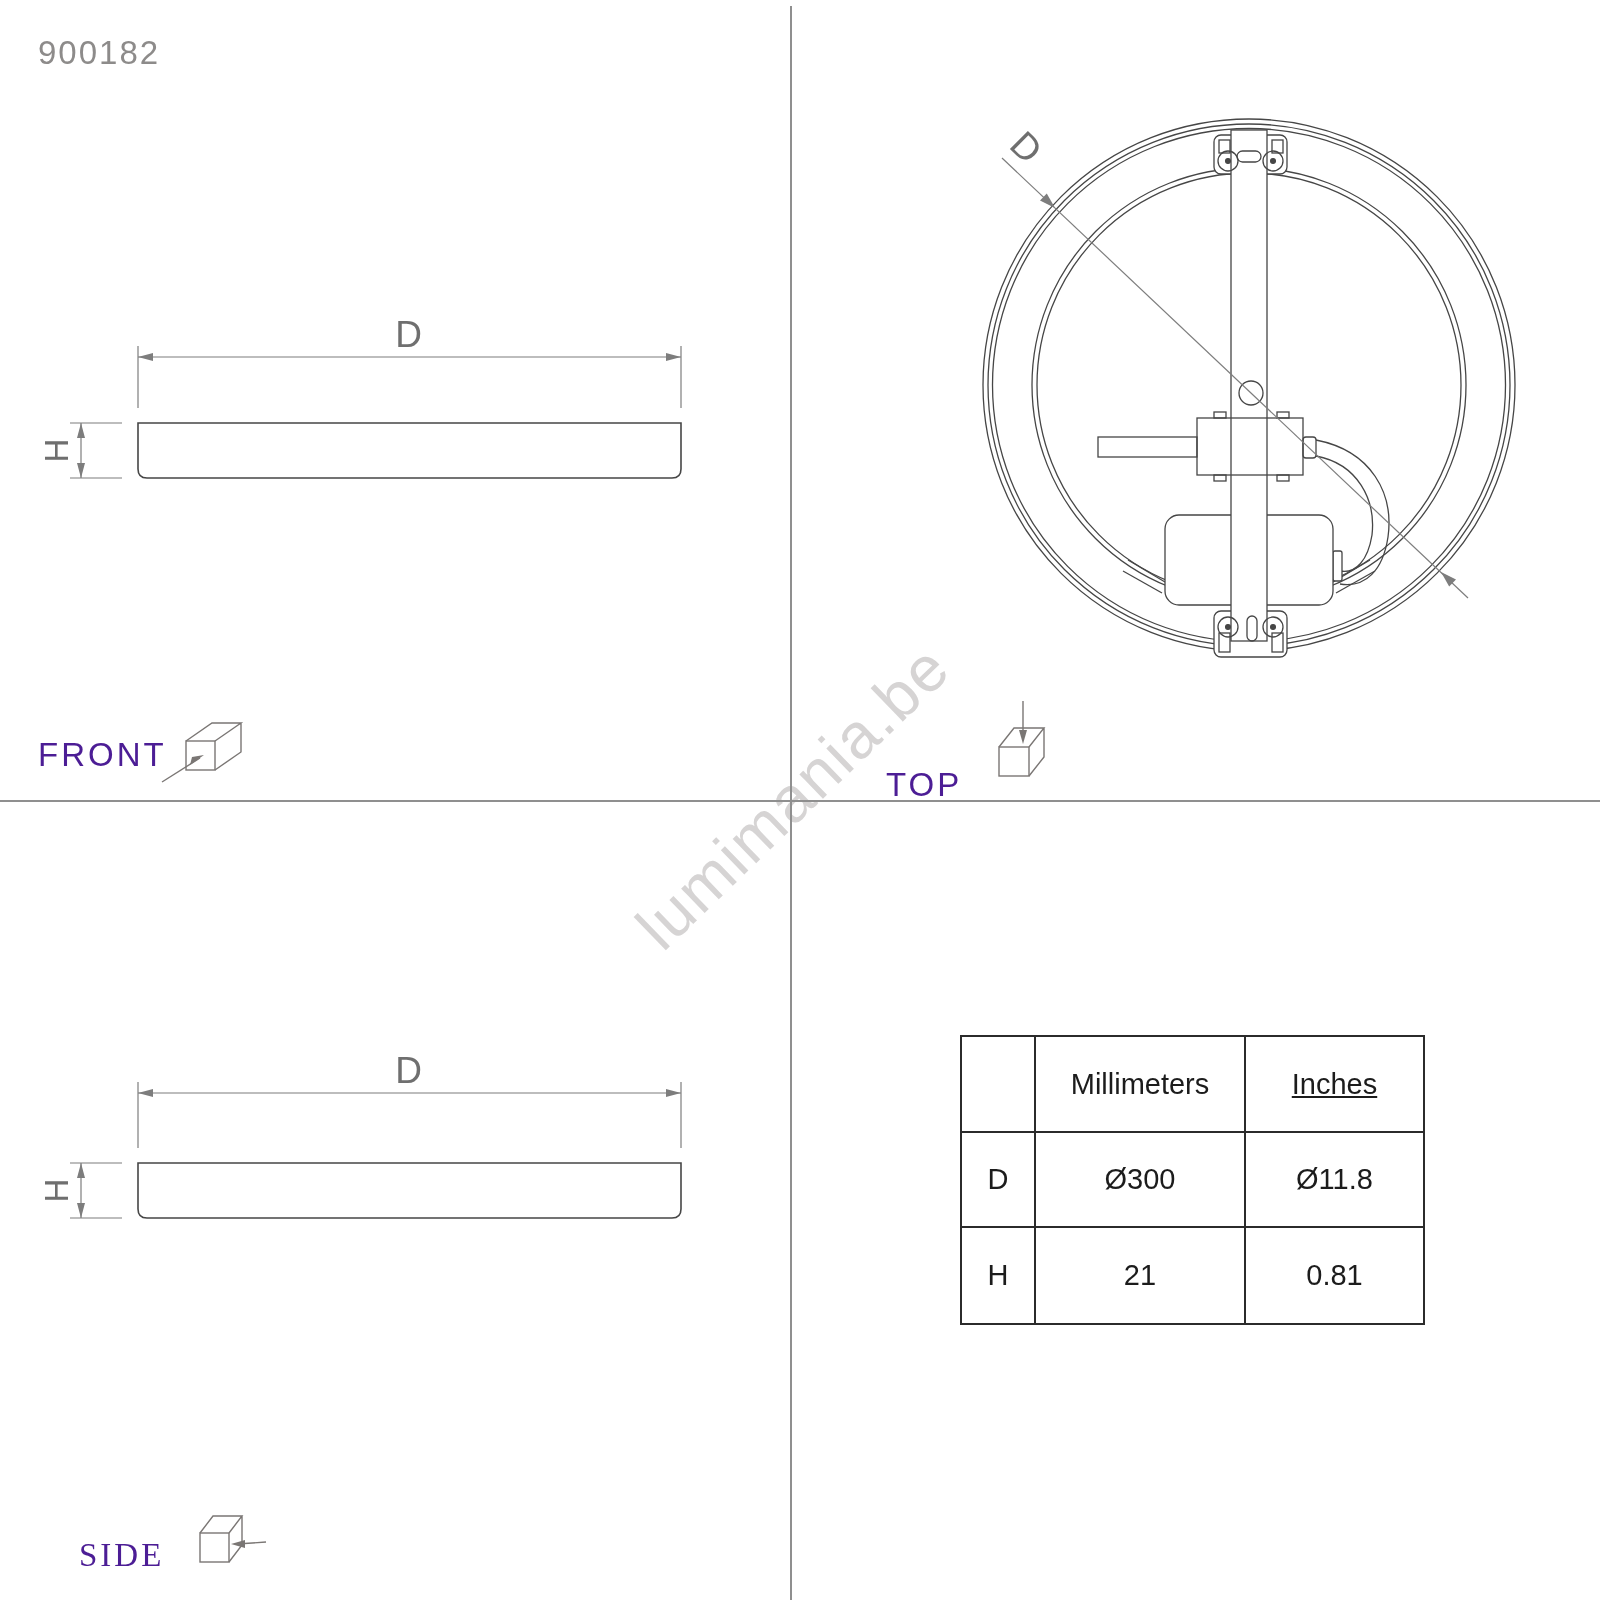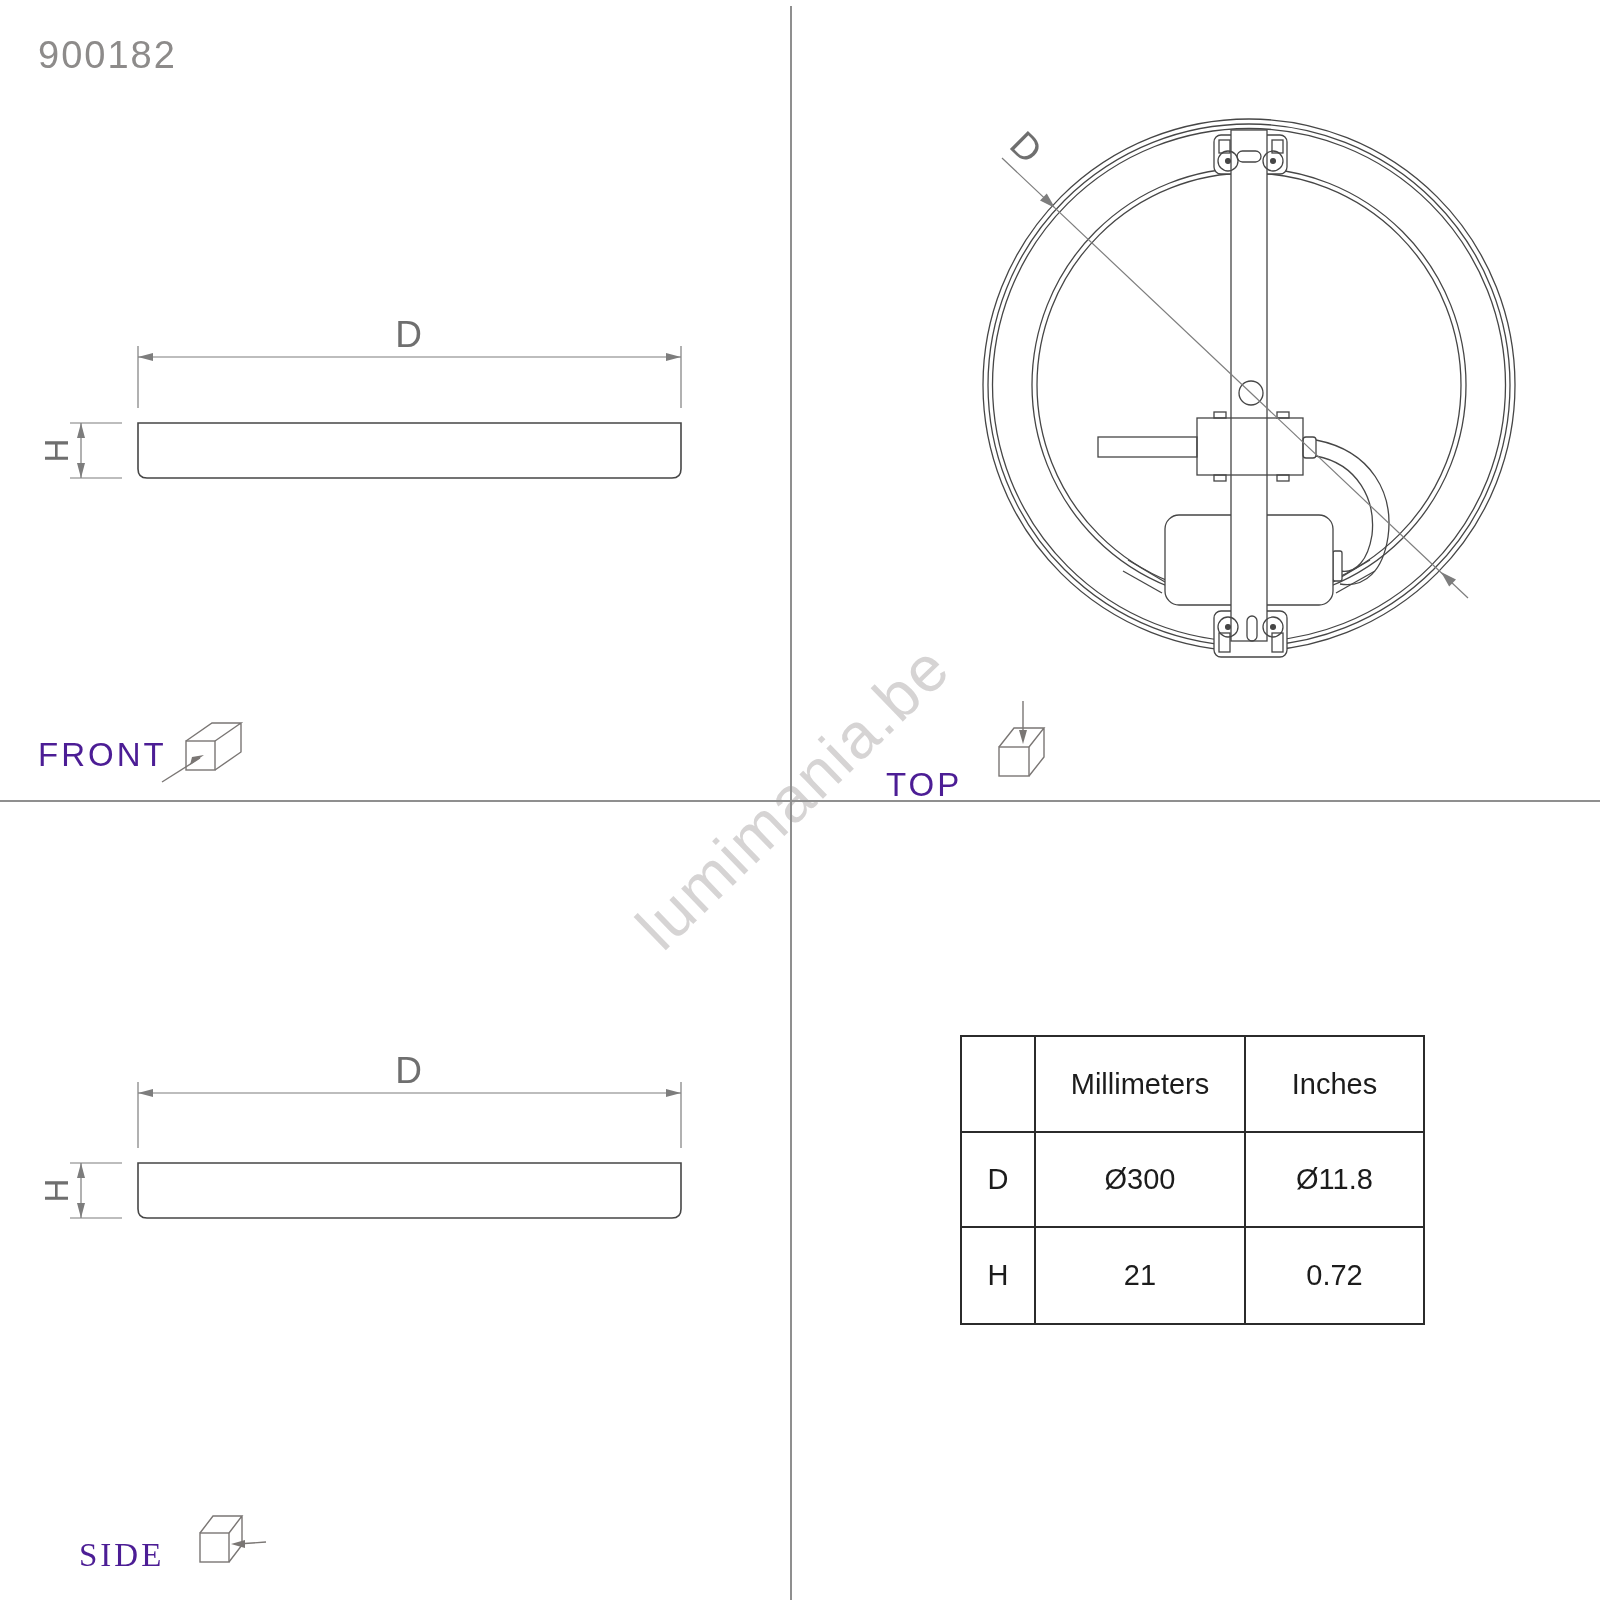--- a/index.html
+++ b/index.html
@@ -3,34 +3,34 @@
 <meta charset="utf-8">
 <style>
   html,body{margin:0;padding:0;background:#ffffff;}
   #page{position:relative;width:1600px;height:1600px;background:#ffffff;overflow:hidden;
         font-family:"Liberation Sans", sans-serif;}
   .abs{position:absolute;}
   #watermark{left:793px;top:797px;transform:translate(-50%,-50%) rotate(-44deg);
              font-size:64px;color:#bdbaba;opacity:.62;letter-spacing:2px;white-space:nowrap;z-index:1;}
   #artwork{left:0;top:0;z-index:2;}
   .lbl{z-index:3;color:#4c1d95;letter-spacing:3px;font-size:33px;}
-  #product-code{left:38px;top:34px;font-size:38px;letter-spacing:2px;color:#8d8b8a;z-index:3;}
+  #product-code{left:38px;top:34px;font-size:33px;letter-spacing:2px;color:#8d8b8a;z-index:3;}
   #front-label{left:38px;top:736px;}
   #top-label{left:886px;top:766px;}
   #side-label{left:79px;top:1537px;font-family:Liberation Serif, serif;}
   .dim{z-index:3;color:#6f6f6f;font-size:37px;letter-spacing:1px;}
   #front-dim-d{left:409px;top:314px;transform:translateX(-50%);}
   #front-dim-h{left:57px;top:450px;transform:translate(-50%,-50%) rotate(-90deg);font-size:33px;}
   #side-dim-d{left:409px;top:1050px;transform:translateX(-50%);}
   #side-dim-h{left:57px;top:1190px;transform:translate(-50%,-50%) rotate(-90deg);font-size:33px;}
   #top-dim-d{left:1026px;top:148px;transform:translate(-50%,-50%) rotate(45deg);}
   #dims-table{left:960px;top:1035px;z-index:3;border-collapse:collapse;table-layout:fixed;}
   #dims-table td{border:2px solid #2b2b2b;text-align:center;vertical-align:middle;
                  color:#1c1c1c;font-size:29px;background:transparent;margin-left:20px;}
-  .col-lbl{width:70px;} .col-mm{width:206px;} .col-in{width:175px;}
+  .col-lbl{width:70px;} .col-mm{width:206px;} .col-in{width:175px;text-decoration:underline;}
   .row-h{height:96px;} .row-d{height:95px;} .row-hh{height:97px;}
 </style>
 </head>
 <body>
 
 <div id="page">
 
   <div id="watermark" class="abs">lumimania.be</div>
 
   <svg id="artwork" class="abs" width="1600" height="1600" viewBox="0 0 1600 1600">
@@ -194,18 +194,18 @@
       <td class="col-in">Inches</td>
     </tr>
     <tr class="row-d">
       <td>D</td>
       <td>Ø300</td>
       <td>Ø11.8</td>
     </tr>
     <tr class="row-hh">
       <td>H</td>
       <td>21</td>
-      <td>0.72</td>
+      <td>0.81</td>
     </tr>
   </tbody>
     </table>
 
 </div>
 
 </body></html>

